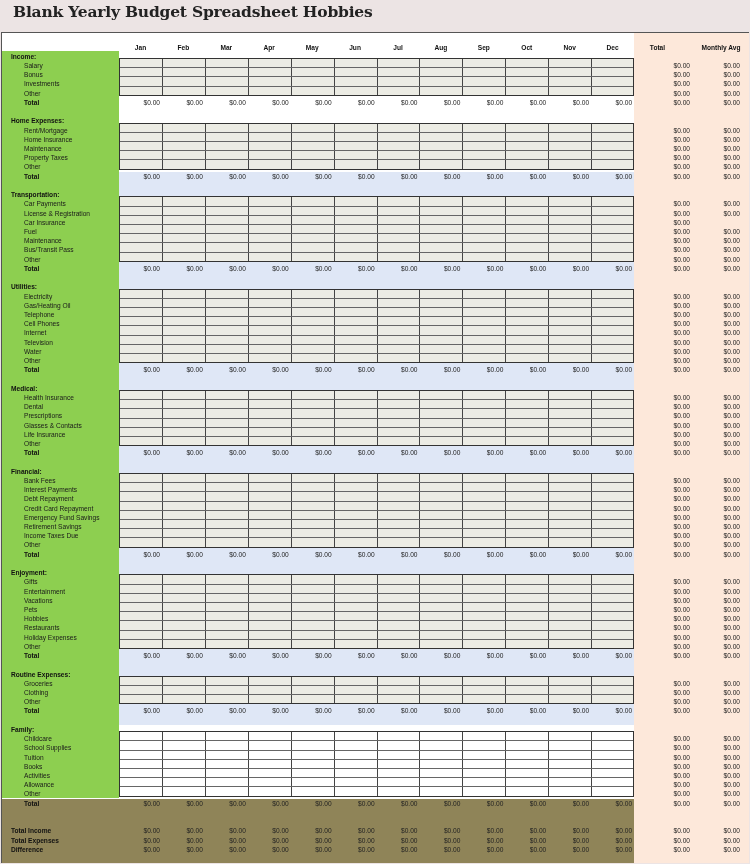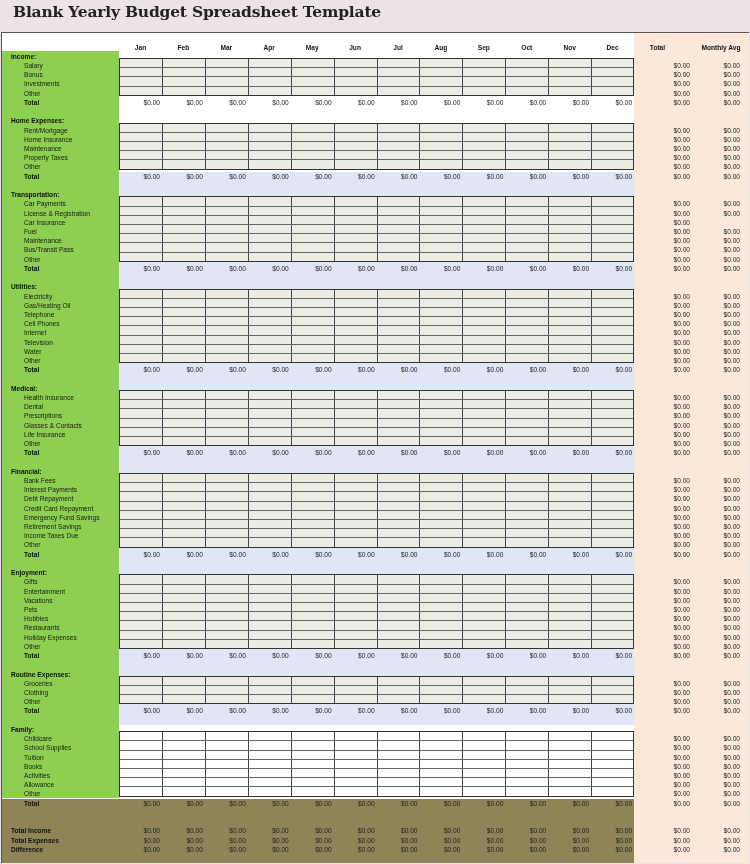--- a/index.html
+++ b/index.html
@@ -18,21 +18,21 @@
   .lbl-h { font-weight: bold; left: 11px; }
   .lbl-i { left: 24px; color: #1a1a1a; }
   .lbl-t { left: 24px; font-weight: bold; }
   .lbl-s { left: 11px; font-weight: bold; }
   .mon { font-weight: bold; text-align: center; width: 43px; }
   .num { text-align: right; width: 40px; color: #222; }
 </style>
 </head>
 <body>
 
-<div class="title">Blank Yearly Budget Spreadsheet Template</div>
+<div class="title">Blank Yearly Budget Spreadsheet Hobbies</div>
 <div class="sheet"></div>
 <div class="peach"></div>
 <div id="layer">
     <div class="cell mon" style="left: 119px; top: 42.6px;">Jan</div>
     <div class="cell mon" style="left: 161.917px; top: 42.6px;">Feb</div>
     <div class="cell mon" style="left: 204.833px; top: 42.6px;">Mar</div>
     <div class="cell mon" style="left: 247.75px; top: 42.6px;">Apr</div>
     <div class="cell mon" style="left: 290.667px; top: 42.6px;">May</div>
     <div class="cell mon" style="left: 333.583px; top: 42.6px;">Jun</div>
     <div class="cell mon" style="left: 376.5px; top: 42.6px;">Jul</div>

